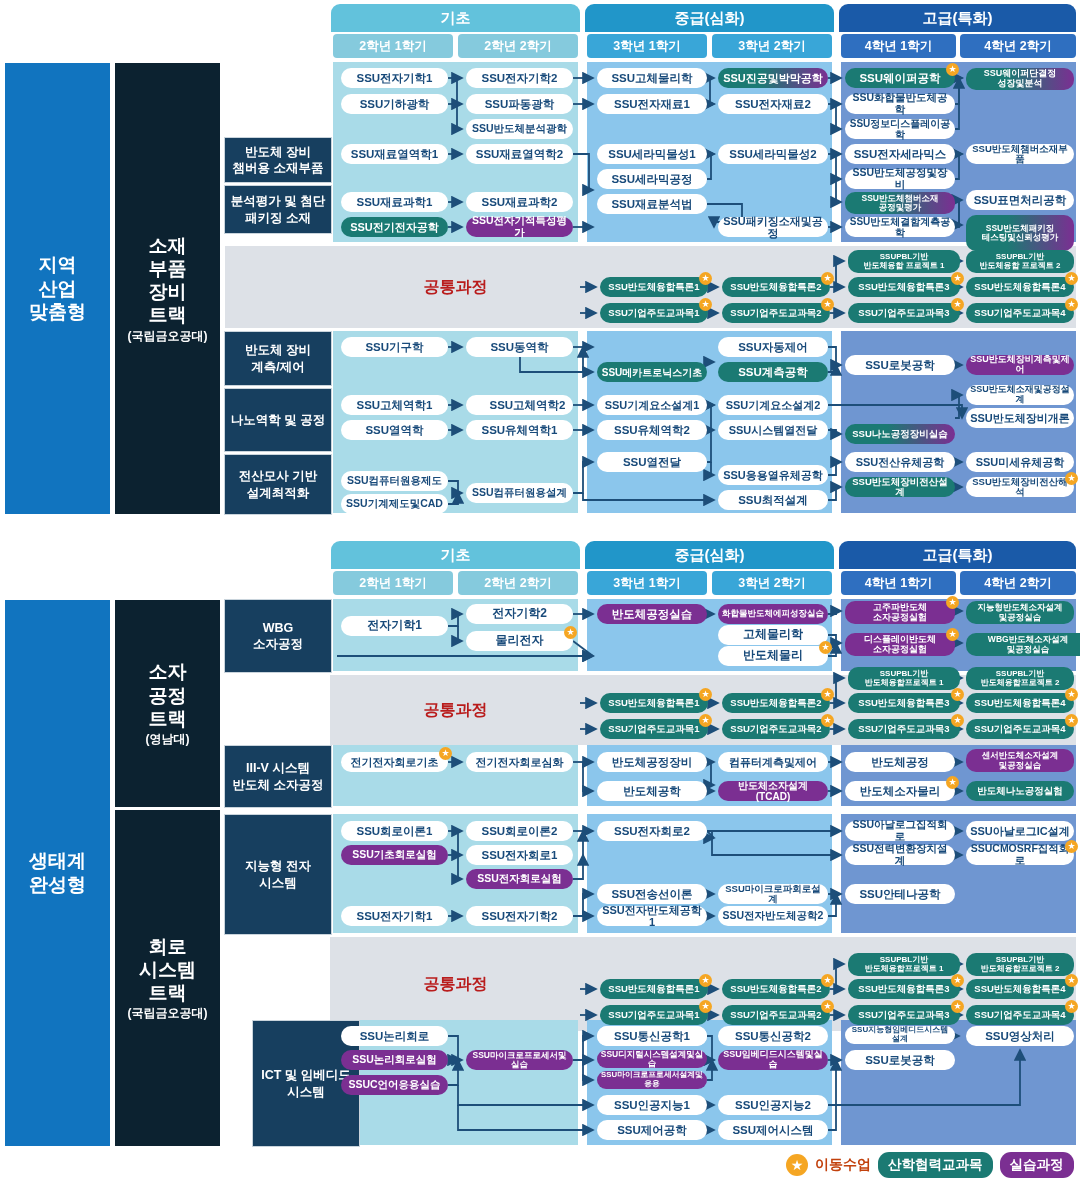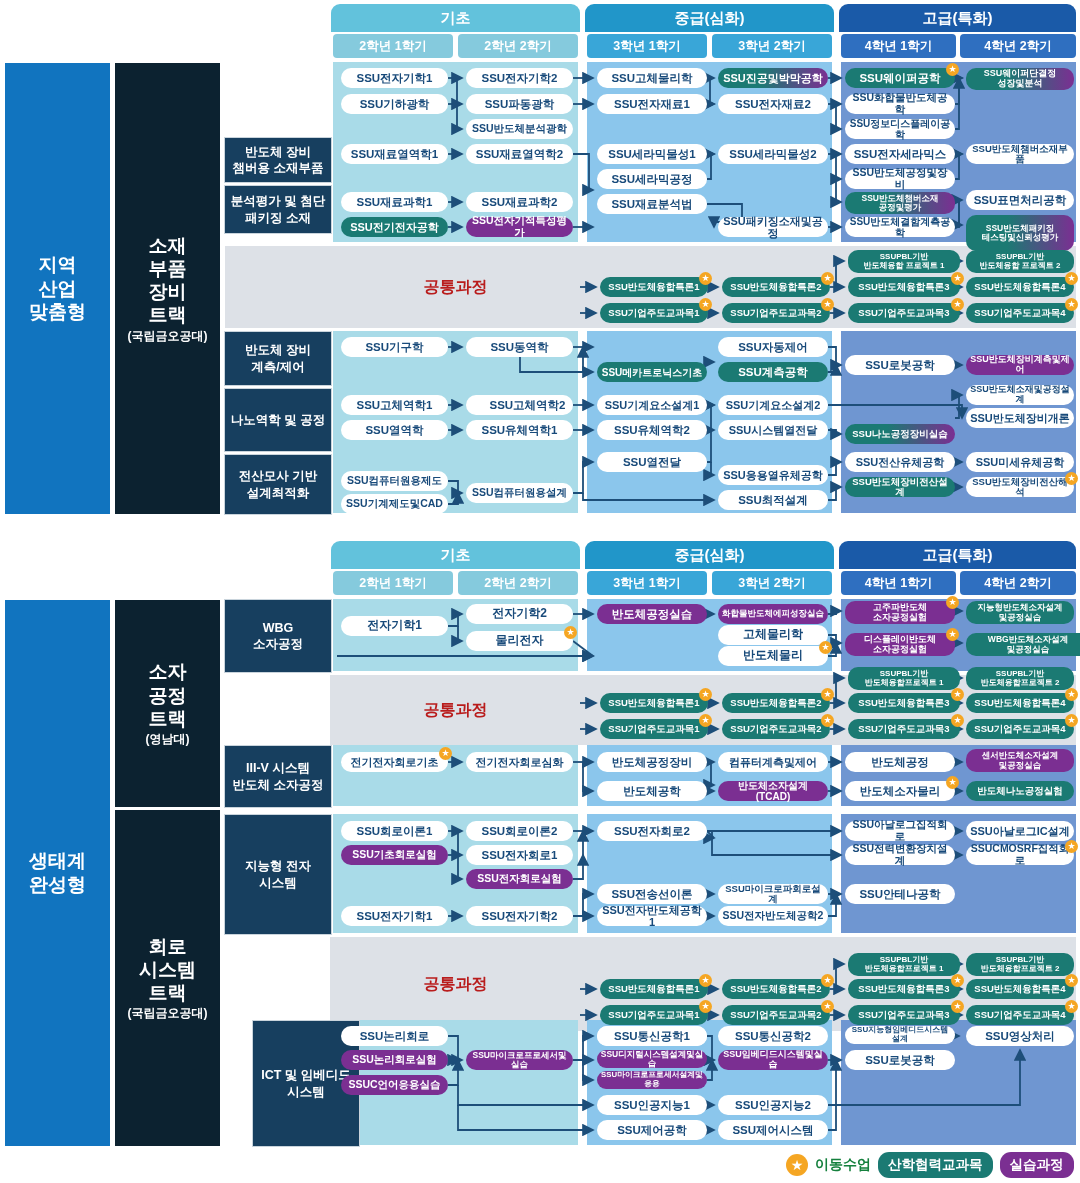--- a/index.html
+++ b/index.html
@@ -49,21 +49,21 @@
   .star{position:absolute;width:13px;height:13px;border-radius:50%;background:#f5a623;
         display:flex;align-items:center;justify-content:center;color:#fff;font-size:9px;
         line-height:1;pointer-events:none;}
 
   svg.links{position:absolute;left:0;top:0;width:1080px;height:1183px;pointer-events:none;}
 
   
   .legend{position:absolute;display:flex;align-items:center;gap:7px;}
   .legend .lstar{width:22px;height:22px;border-radius:50%;background:#f5a623;color:#fff;
      display:flex;align-items:center;justify-content:center;font-size:14px;}
-  .legend .ltxt{font-weight:bold;font-size:14px;color:#15803d;}
+  .legend .ltxt{font-weight:bold;font-size:14px;color:#c2410c;}
   .legend .pill{border-radius:11px;color:#fff;font-weight:bold;font-size:13.5px;
      padding:4px 10px;}
 </style>
 </head>
 <body>
 
 <div id="root">
 
   <div class="stage" style="left:331px;top:4px;width:249px;height:28px;background:#62c2dc;">기초</div>
   <div class="stage" style="left:585px;top:4px;width:249px;height:28px;background:#2196c9;">중급(심화)</div>

